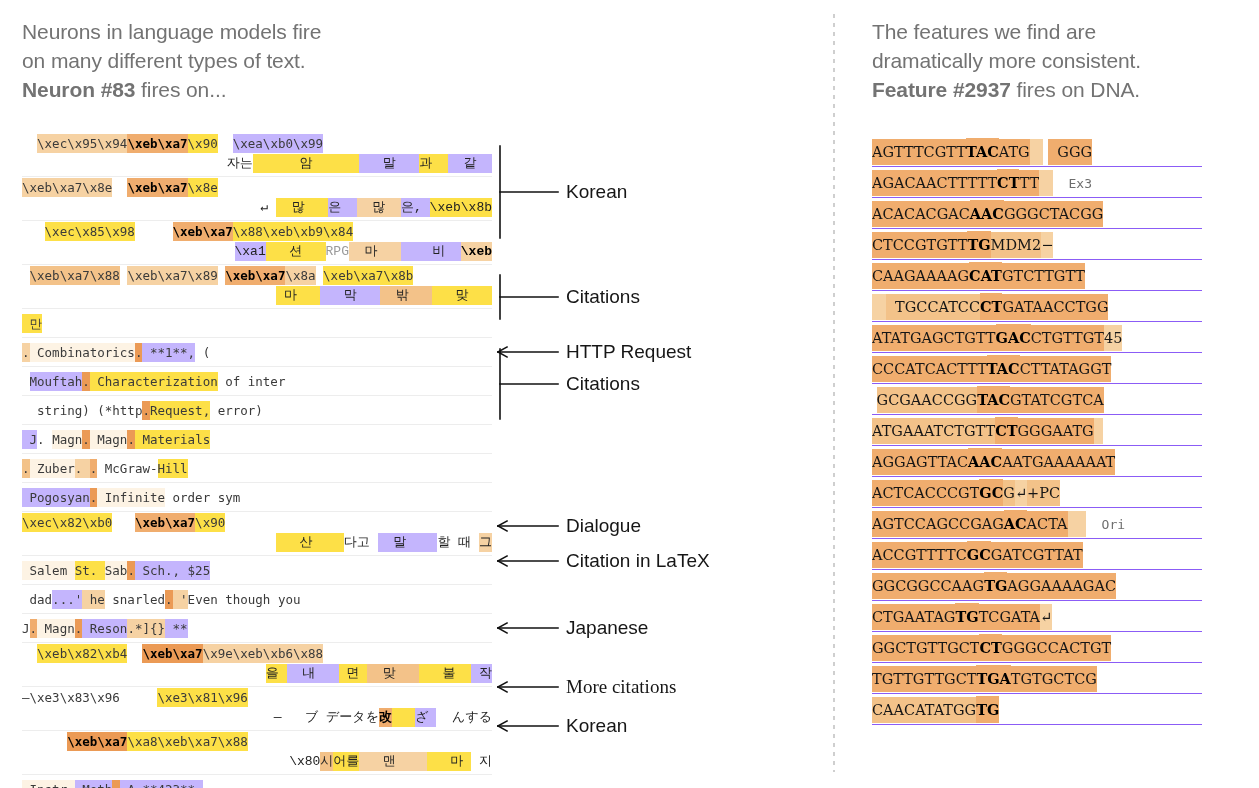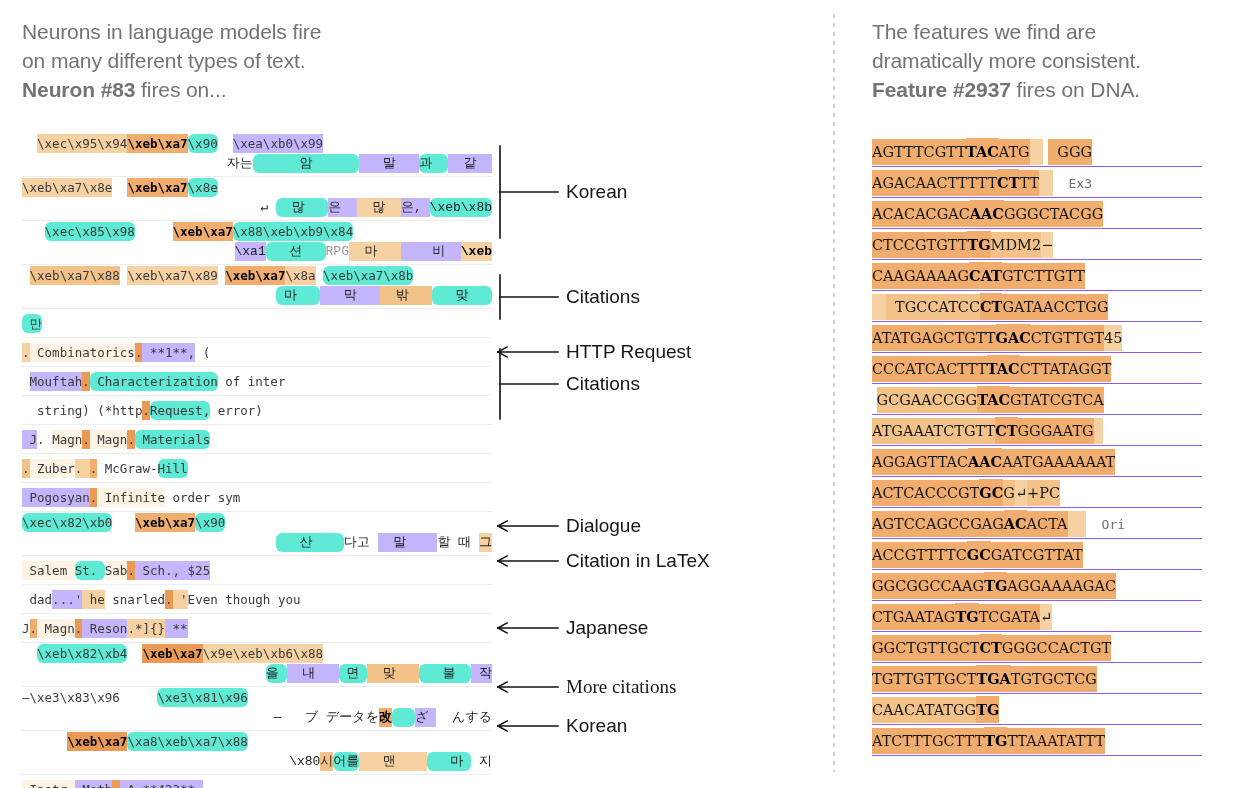--- a/index.html
+++ b/index.html
@@ -45,21 +45,21 @@
   }
   .lrow.dbl .ln1 { top:1px; }
   .lrow.dbl .ln2 { top:21px; font-family:Liberation Mono, monospace; font-size:13px; color:#222;text-align:right; }
   .lrow.sgl .ln1 { top:5px; }
   .ln span { padding:2px 0; }
 
   
   .h0  { background:transparent; }
   .h1  { background:#fdf3e4; }
   .h2  { background:#c4b5fd; }
-  .h3  { background:#5eead4;border-radius:6px; }
+  .h3  { background:#fde047; }
   .h4  { background:#f6d2a3; }
   .h5  { background:#f3c289; }
   .h6  { background:#f0ad6e; }
   .h7  { background:#eb9a55; }
   .bld { font-weight:700; color:#000; }
   .dim { color:#9a9a9a; }
 
   
   .rrow {
     position:relative;
@@ -263,16 +263,15 @@
       <div class="rrow"><span class="h5">ATGAAATCTGTT</span><span class="h6 bld">CT</span><span class="h6">GGGAATG</span><span class="h4">  </span></div>
       <div class="rrow"><span class="h6">AGGAGTTAC</span><span class="h6 bld">AAC</span><span class="h6">AATGAAAAAAT</span></div>
       <div class="rrow"><span class="h6">ACTCACCCGT</span><span class="h6 bld">GC</span><span class="h5">G</span><span class="h4">↵</span><span class="h5">+PC</span></div>
       <div class="rrow"><span class="h6">AGTCCAGCCGAG</span><span class="h6 bld">AC</span><span class="h6">ACTA</span><span class="h4">    </span><span class="h0 tagtxt">  Ori</span></div>
       <div class="rrow"><span class="h6">ACCGTTTTC</span><span class="h6 bld">GC</span><span class="h6">GATCGTTAT</span></div>
       <div class="rrow"><span class="h6">GGCGGCCAAG</span><span class="h6 bld">TG</span><span class="h6">AGGAAAAGAC</span></div>
       <div class="rrow"><span class="h6">CTGAATAG</span><span class="h6 bld">TG</span><span class="h6">TCGATA</span><span class="h4">↵</span></div>
       <div class="rrow"><span class="h6">GGCTGTTGCT</span><span class="h6 bld">CT</span><span class="h6">GGGCCACTGT</span></div>
       <div class="rrow"><span class="h6">TGTTGTTGCT</span><span class="h6 bld">TGA</span><span class="h6">TGTGCTCG</span></div>
       <div class="rrow"><span class="h5">CAACATATGG</span><span class="h6 bld">TG</span></div>
-      <div class="rrow"><span class="h6">ATCTTTGCTTT</span><span class="h6 bld">TG</span><span class="h6">TTAAATATTT</span></div>
     </div>
 
 </div>
 
 </body></html>

